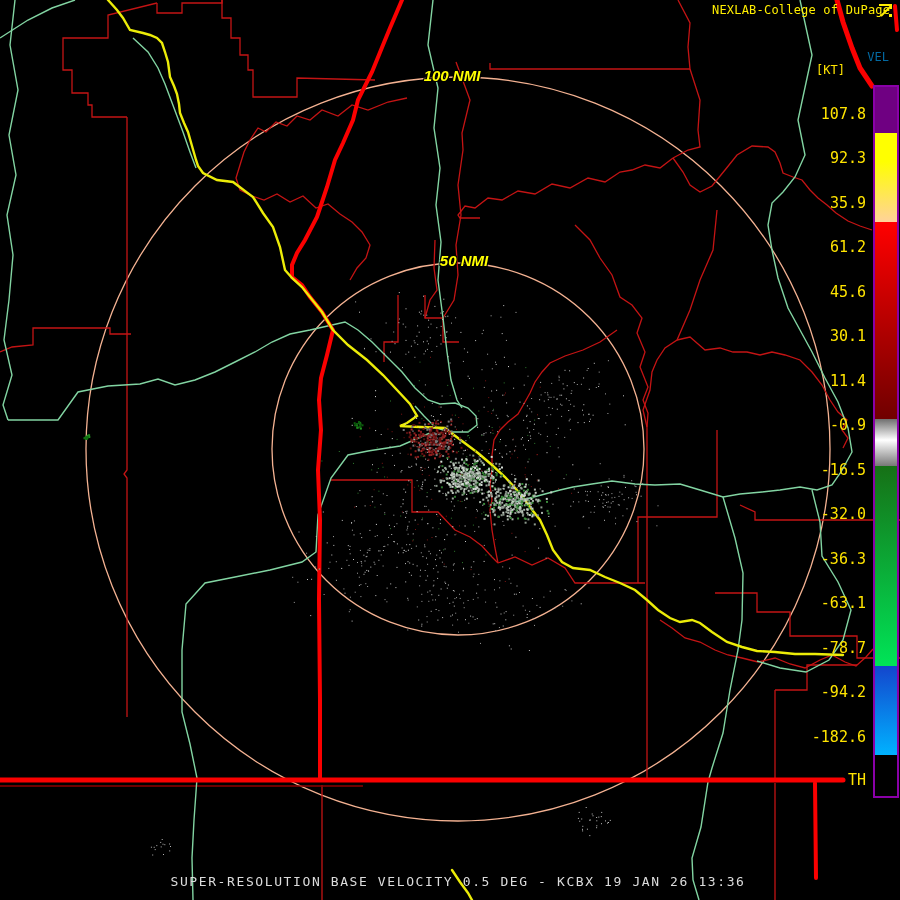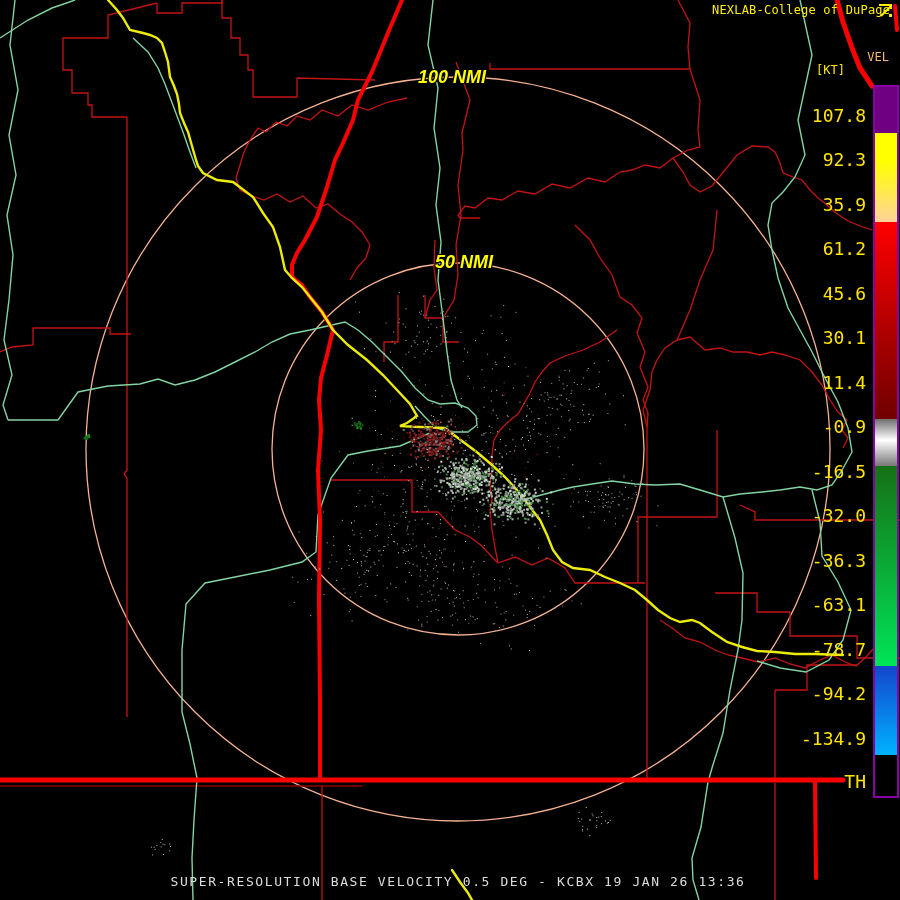--- a/index.html
+++ b/index.html
@@ -2,35 +2,35 @@
 <html><head>
 <meta charset="utf-8">
 <style>
   html,body{margin:0;padding:0;background:#000;}
   .stage{position:relative;width:900px;height:900px;background:#000;overflow:hidden;
          font-family:"DejaVu Sans Mono","Liberation Mono",monospace;}
   .map{position:absolute;left:0;top:0;}
   .map polyline, .map circle{fill:none;}
   .lbl{position:absolute;white-space:pre;}
   .brand{left:712px;top:3px;font-size:12px;color:#ffee00;letter-spacing:0.2px;}
-  .vel{left:840px;top:50px;width:49px;text-align:right;font-size:12px;color:#fdba74;}
+  .vel{left:840px;top:50px;width:49px;text-align:right;font-size:12px;color:#0369a1;}
   .kt{left:816px;top:63px;width:50px;text-align:left;font-size:12px;color:#ffe400;}
   .cb{position:absolute;left:873px;top:85px;width:22px;height:709px;border:2px solid #8a00a8;
       background:linear-gradient(to bottom,
         #6f0082 0%, #6f0082 6.5%,
         #ffff00 6.5%, #ffff00 10.5%,
         #ffd29b 19.1%,
         #ff0000 19.1%, #700000 46.8%,
         #6e6e6e 46.8%, #ffffff 49.8%, #7a7a7a 53.4%,
         #167016 53.4%, #00e457 81.6%,
         #1345cd 81.6%, #00b2ff 94.2%,
         #000000 94.2%, #000000 100%);}
-  .tick{left:760px;width:106px;text-align:right;font-size:18px;color:#ffe400;}
+  .tick{left:760px;width:106px;text-align:right;font-size:15px;color:#ffe400;}
   .ringlbl{font-family:"Liberation Sans","DejaVu Sans",sans-serif;
-           font-weight:bold;font-style:italic;font-size:18px;color:#ffff00;
+           font-weight:bold;font-style:italic;font-size:15px;color:#ffff00;
            text-align:center;text-shadow:1px 1px 0 #000,-1px -1px 0 #000,1px -1px 0 #000,-1px 1px 0 #000;}
   .ring100{left:405px;top:67px;width:94px;}
   .ring50{left:423px;top:252px;width:82px;}
   .caption{left:0;top:874px;width:916px;text-align:center;font-size:13px;
            letter-spacing:1.6px;color:#dcdcdc;}
 </style>
 </head>
 <body>
 
 <div class="stage">
@@ -2163,20 +2163,20 @@
   <div class="lbl tick" style="top:283px">45.6</div>
   <div class="lbl tick" style="top:327px">30.1</div>
   <div class="lbl tick" style="top:372px">11.4</div>
   <div class="lbl tick" style="top:416px">-0.9</div>
   <div class="lbl tick" style="top:461px">-16.5</div>
   <div class="lbl tick" style="top:505px">-32.0</div>
   <div class="lbl tick" style="top:550px">-36.3</div>
   <div class="lbl tick" style="top:594px">-63.1</div>
   <div class="lbl tick" style="top:639px">-78.7</div>
   <div class="lbl tick" style="top:683px">-94.2</div>
-  <div class="lbl tick" style="top:728px">-134.9</div>
+  <div class="lbl tick" style="top:728px">-182.6</div>
   <div class="lbl tick" style="top:771px">TH</div>
 
   <div class="lbl ringlbl ring100">100 NMI</div>
   <div class="lbl ringlbl ring50">50 NMI</div>
 
   <div class="lbl caption">SUPER-RESOLUTION BASE VELOCITY 0.5 DEG - KCBX 19 JAN 26 13:36</div>
 </div>
 
 </body></html>

